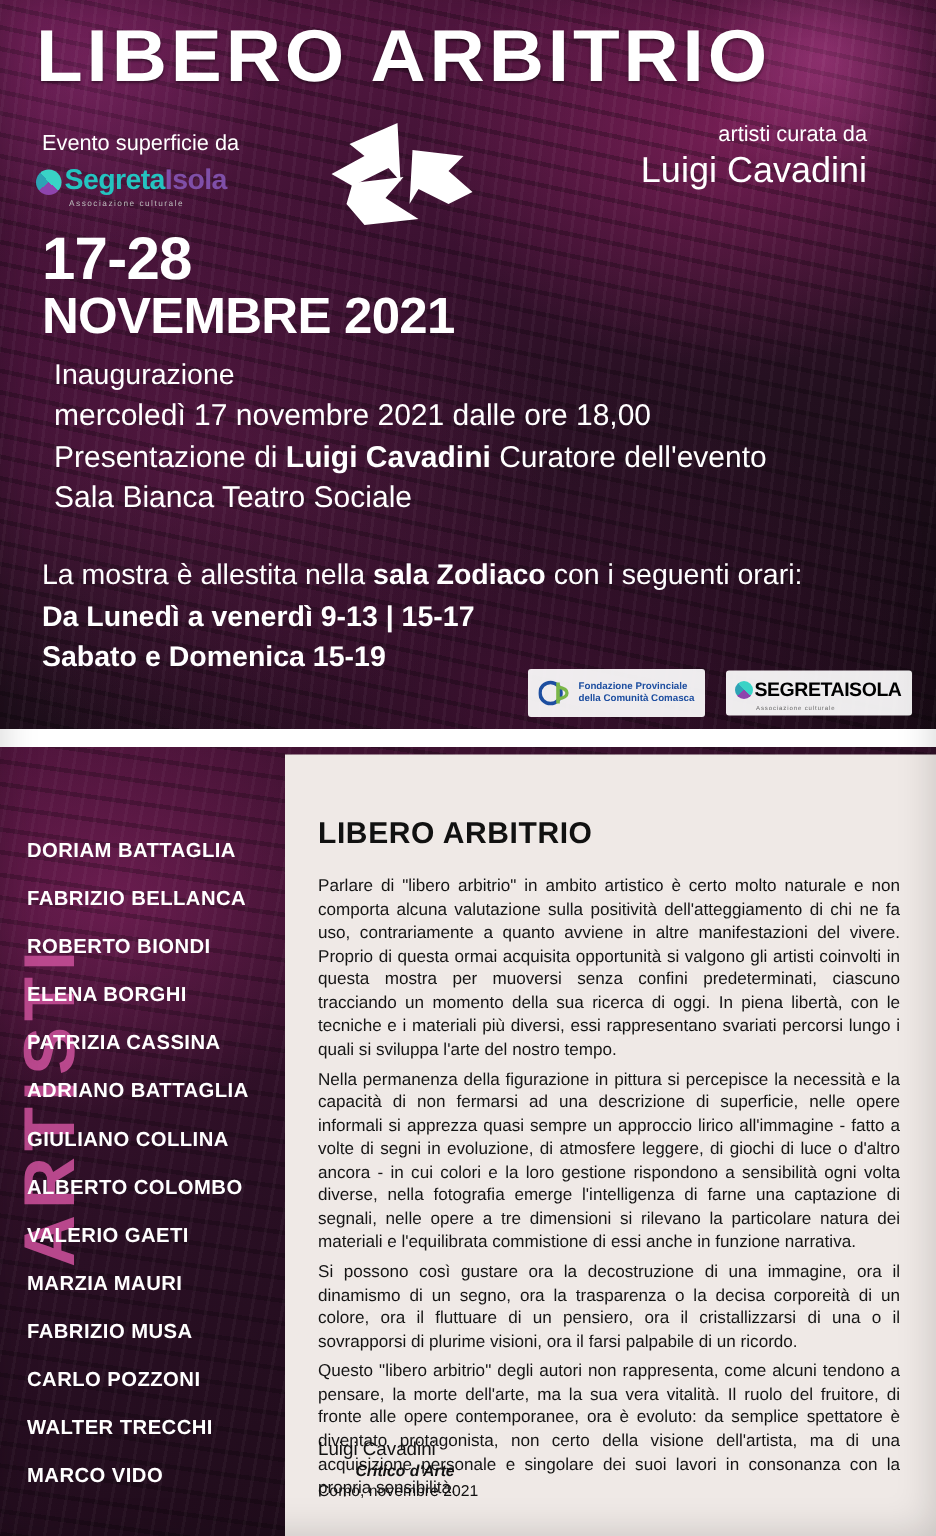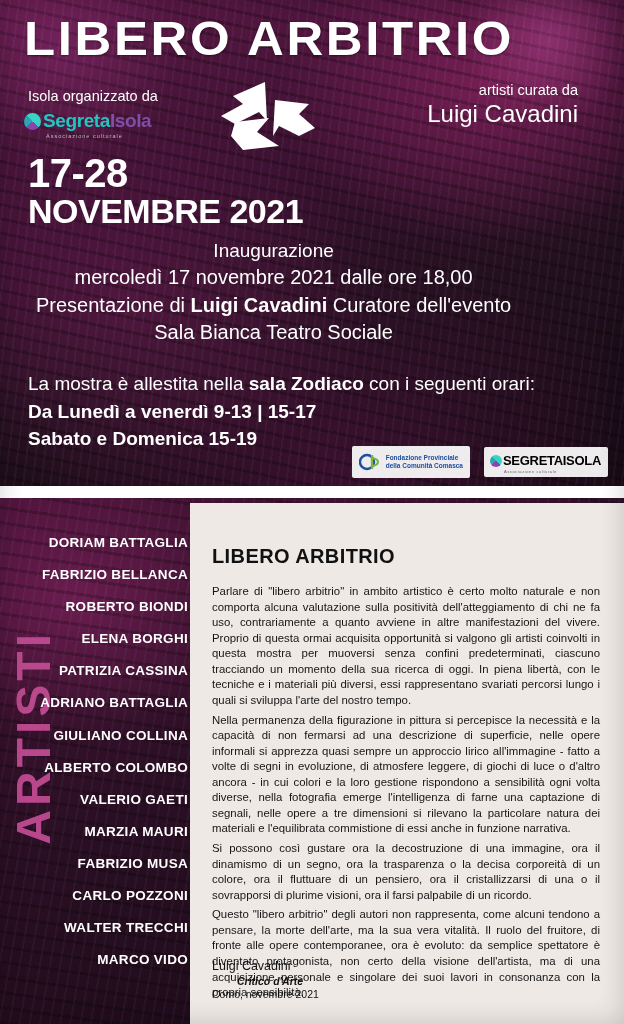--- a/index.html
+++ b/index.html
@@ -155,21 +155,20 @@
   }
   .dates .y { font-size: 34px; }
 
   .info-block {
     position: absolute;
     left: 36px;
     top: 238px;
     color: #ffffff;
     font-size: 19px;
     line-height: 1.38;
-    text-align: center;
   }
   .info-block .lead { font-size: 19px; }
   .info-block .big { font-size: 20px; }
   .info-block b { font-weight: bold; }
 
   .hours-block {
     position: absolute;
     left: 28px;
     top: 370px;
     color: #ffffff;
@@ -265,24 +264,23 @@
     font-weight: bold;
     letter-spacing: 4px;
     writing-mode: vertical-rl;
     transform: rotate(180deg);
     opacity: 0.95;
   }
 
   .artist-list {
     position: absolute;
     left: 18px;
-    top: 41px;
+    top: 65px;
     width: 170px;
     z-index: 5;
-    text-align: right;
   }
   .artist-list .artist {
     color: #ffffff;
     font-size: 13.5px;
     font-weight: bold;
     letter-spacing: 0.3px;
     line-height: 1;
     margin-bottom: 18.6px;
     white-space: nowrap;
   }
@@ -347,21 +345,21 @@
 </head>
 <body>
 
 <div class="page">
 
   <div class="poster-top">
     <div class="top-content">
 
       <div class="main-title">LIBERO ARBITRIO</div>
 
-      <div class="organizer-label">Isola organizzato da</div>
+      <div class="organizer-label">Evento superficie da</div>
 
       <div class="segreta-logo">
         <span class="seg-mark"></span><span class="seg-text seg-a">Segreta</span><span class="seg-text seg-b">Isola</span>
         <span class="seg-sub">Associazione culturale</span>
       </div>
 
       <div class="curator-label">artisti curata da</div>
       <div class="curator-name">Luigi Cavadini</div>
 
       <div class="arrows">

